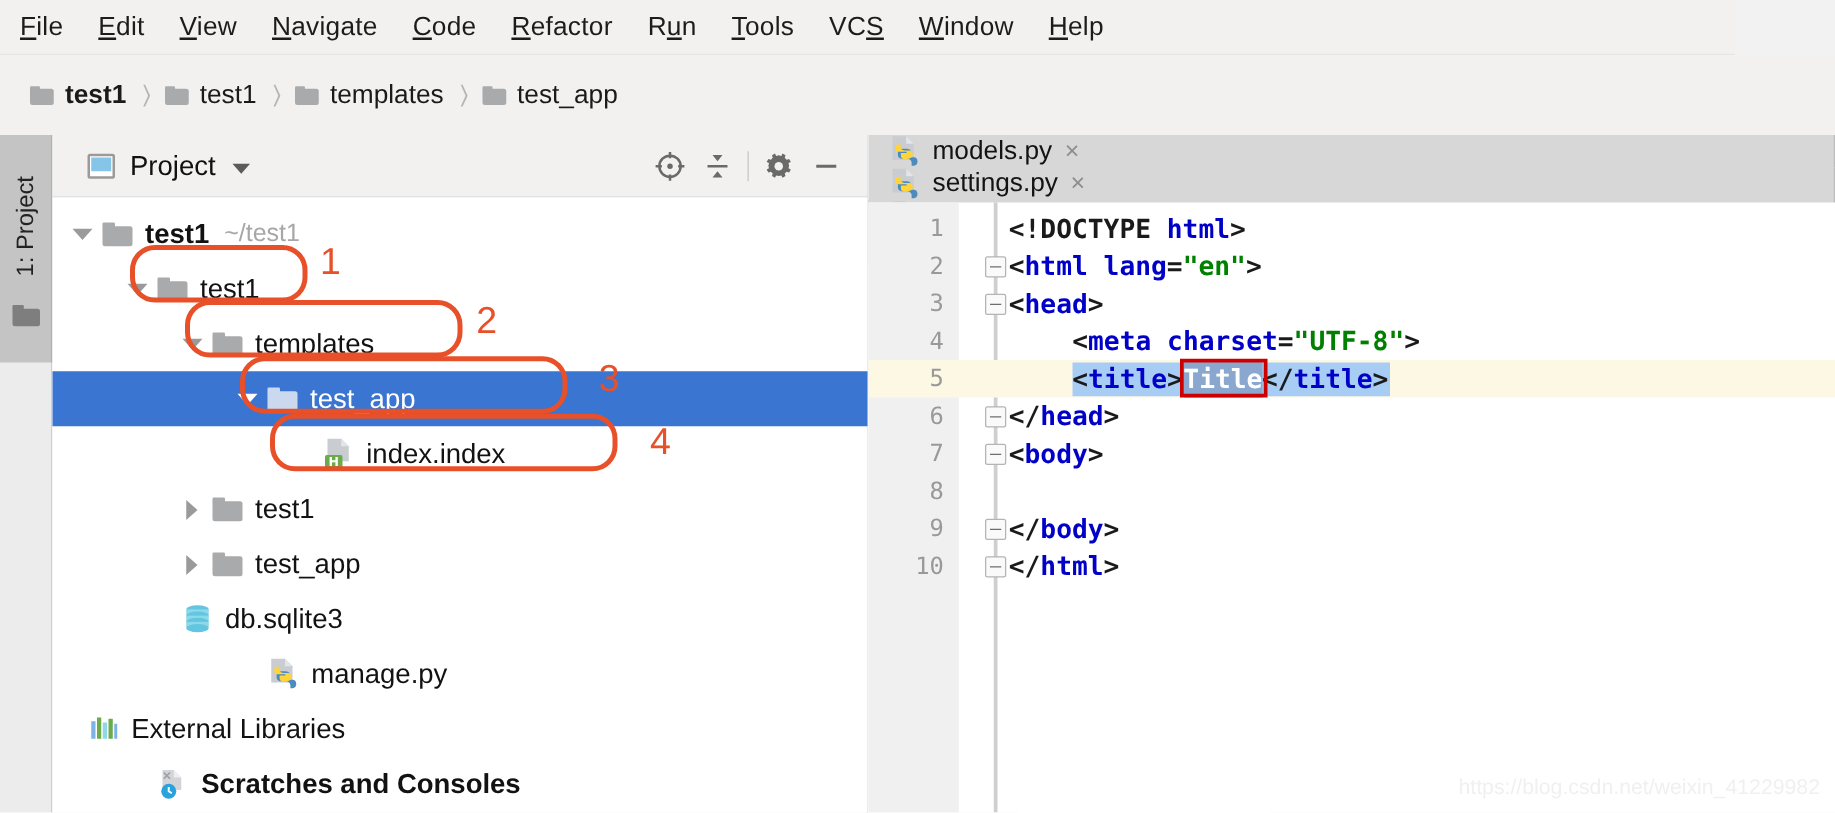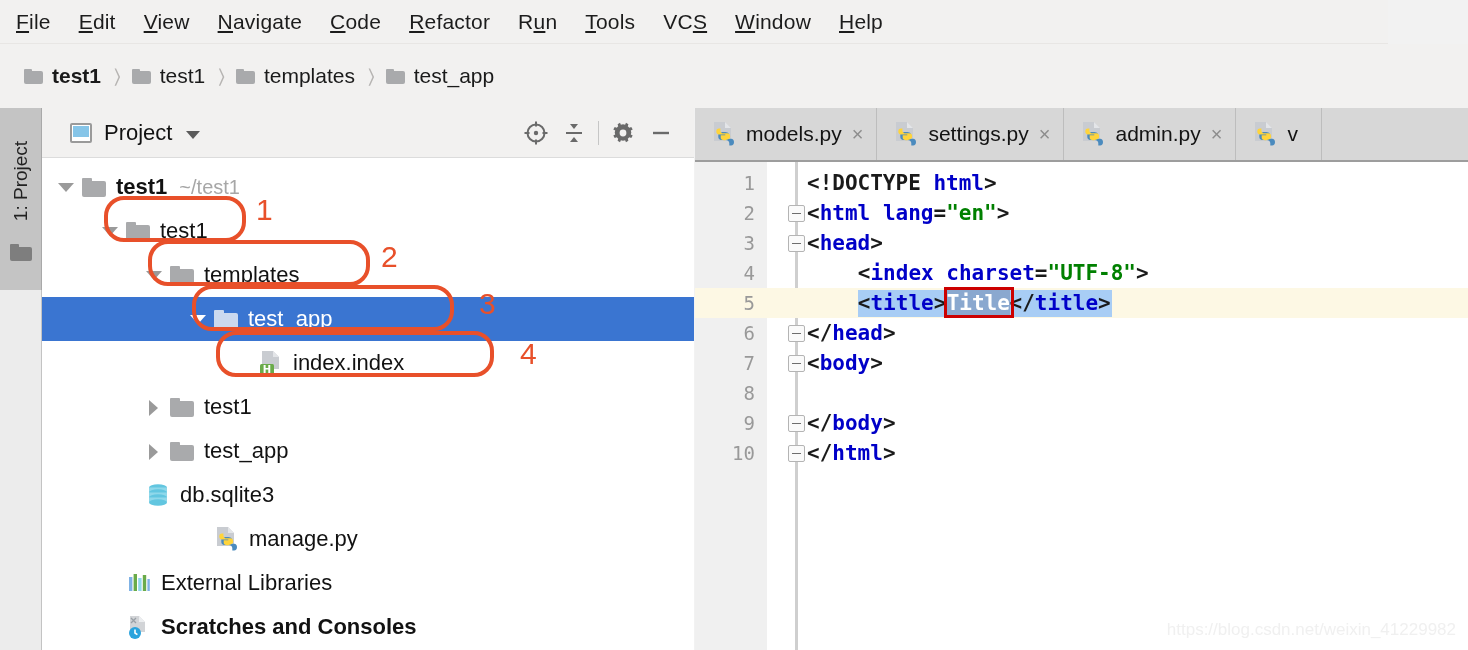--- a/index.html
+++ b/index.html
@@ -195,20 +195,21 @@
   
   .editor {
     position: absolute; left: 695px; top: 108px;
     width: 773px; height: 542px; background: #ffffff;
   }
   .tabbar {
     position: relative; width: 773px; height: 54px;
     background: #d7d7d7;
     display: flex; align-items: stretch;
     border-bottom: 2px solid #9d9d9d;
+    flex-direction: column;
   }
   .tab {
     display: flex; align-items: center;
     padding: 0 13px 0 16px;
     background: #d7d7d7;
     border-right: 1px solid #bdbdbd;
   }
   .tab-label { font-size: 21px; color: #131313; margin: 0 10px 0 9px; white-space: nowrap; }
   .tab-close { font-size: 20px; color: #8d8d8d; }
 
@@ -399,21 +400,21 @@
         <div class="row" style="padding-left: 144px;">
           <span class="arrow"></span>
           <span class="ico"><svg width="26" height="26" viewBox="0 0 26 26">
               <path d="M3 1h11l6 6v13H3z" fill="#c9ccd1"></path>
               <path d="M14 1l6 6h-6z" fill="#e3e5e8"></path>
               <path d="M13 11c4 0 5 1.2 5 3.4v2.3h-5.2v1h7.3c1.9 0 2.9 1.3 2.9 3.3 0 2.1-1 3.5-2.9 3.5h-1.8v-2.3c0-2-1.5-3.3-3.5-3.3h-4.6c-1.6 0-2.9-1.3-2.9-2.9v-1.6C7.4 12.2 8.6 11 13 11z" fill="#4b8bbe"></path>
               <path d="M20 24.8c-4 0-5-1.2-5-3.4v-2.3h5.2v-1h-7.3c-1.9 0-2.9-1.3-2.9-3.3 0-2.1 1-3.5 2.9-3.5h1.8v2.3c0 2 1.5 3.3 3.5 3.3h4.6c1.6 0 2.9 1.3 2.9 2.9v1.6c0 1.2-1.2 2.4-5.7 3.4z" fill="#ffd43b" transform="translate(-3.5,-2.5) scale(0.88)"></path>
             </svg></span>
           <span class="txt">manage.py</span>
         </div>
-        <div class="row" style="padding-left: 56px;">
+        <div class="row" style="">
           <span class="arrow"></span>
           <span class="ico"><svg width="26" height="26" viewBox="0 0 26 26">
               <rect x="3" y="7" width="3.4" height="14" fill="#7fb2e5"></rect>
               <rect x="7.6" y="4" width="3.4" height="17" fill="#6aab4a"></rect>
               <rect x="12.2" y="8" width="3.4" height="13" fill="#8fd8ea"></rect>
               <rect x="16.8" y="5" width="3.4" height="16" fill="#6aab4a"></rect>
               <rect x="21.4" y="9" width="2.4" height="12" fill="#7fb2e5"></rect>
             </svg></span>
           <span class="txt">External Libraries</span>
         </div>
@@ -479,21 +480,21 @@
       <div id="codelines">
           <div class="lno" style="top: 6px;">1</div>
           <div class="ctext" style="top: 6px; left: 112px;"><span class="pl">&lt;!DOCTYPE </span><span class="tg">html</span><span class="pl">&gt;</span></div>
           <div class="lno" style="top: 36px;">2</div>
           <div class="foldmark" style="top: 43px;"></div>
           <div class="ctext" style="top: 36px; left: 112px;"><span class="pl">&lt;</span><span class="tg">html</span><span class="pl"> </span><span class="at">lang</span><span class="pl">=</span><span class="st">"en"</span><span class="pl">&gt;</span></div>
           <div class="lno" style="top: 66px;">3</div>
           <div class="foldmark" style="top: 73px;"></div>
           <div class="ctext" style="top: 66px; left: 112px;"><span class="pl">&lt;</span><span class="tg">head</span><span class="pl">&gt;</span></div>
           <div class="lno" style="top: 96px;">4</div>
-          <div class="ctext" style="top: 96px; left: 162.8px;"><span class="pl">&lt;</span><span class="tg">index</span><span class="pl"> </span><span class="at">charset</span><span class="pl">=</span><span class="st">"UTF-8"</span><span class="pl">&gt;</span></div>
+          <div class="ctext" style="top: 96px; left: 162.8px;"><span class="pl">&lt;</span><span class="tg">meta</span><span class="pl"> </span><span class="at">charset</span><span class="pl">=</span><span class="st">"UTF-8"</span><span class="pl">&gt;</span></div>
           <div class="cline hl-line" style="top: 126px;"></div>
           <div class="lno" style="top: 126px;">5</div>
           <div class="sel-band" style="position: absolute; left: 162.8px; top: 128px; width: 254px; height: 27px;"></div>
           <div class="ctext" style="top: 126px; left: 162.8px;"><span class="pl">&lt;</span><span class="tg">title</span><span class="pl">&gt;</span><span class="pl">Title</span><span class="pl">&lt;/</span><span class="tg">title</span><span class="pl">&gt;</span></div>
           <div class="title-sel ctext" style="left: 251.7px; top: 126px; width: 63.5px; height: 30px;">Title</div>
           <div style="position: absolute; left: 248.7px; top: 125px; width: 70.5px; height: 31px; border: 3px solid rgb(204, 0, 0);"></div>
           <div class="lno" style="top: 156px;">6</div>
           <div class="foldmark" style="top: 163px;"></div>
           <div class="ctext" style="top: 156px; left: 112px;"><span class="pl">&lt;/</span><span class="tg">head</span><span class="pl">&gt;</span></div>
           <div class="lno" style="top: 186px;">7</div>

